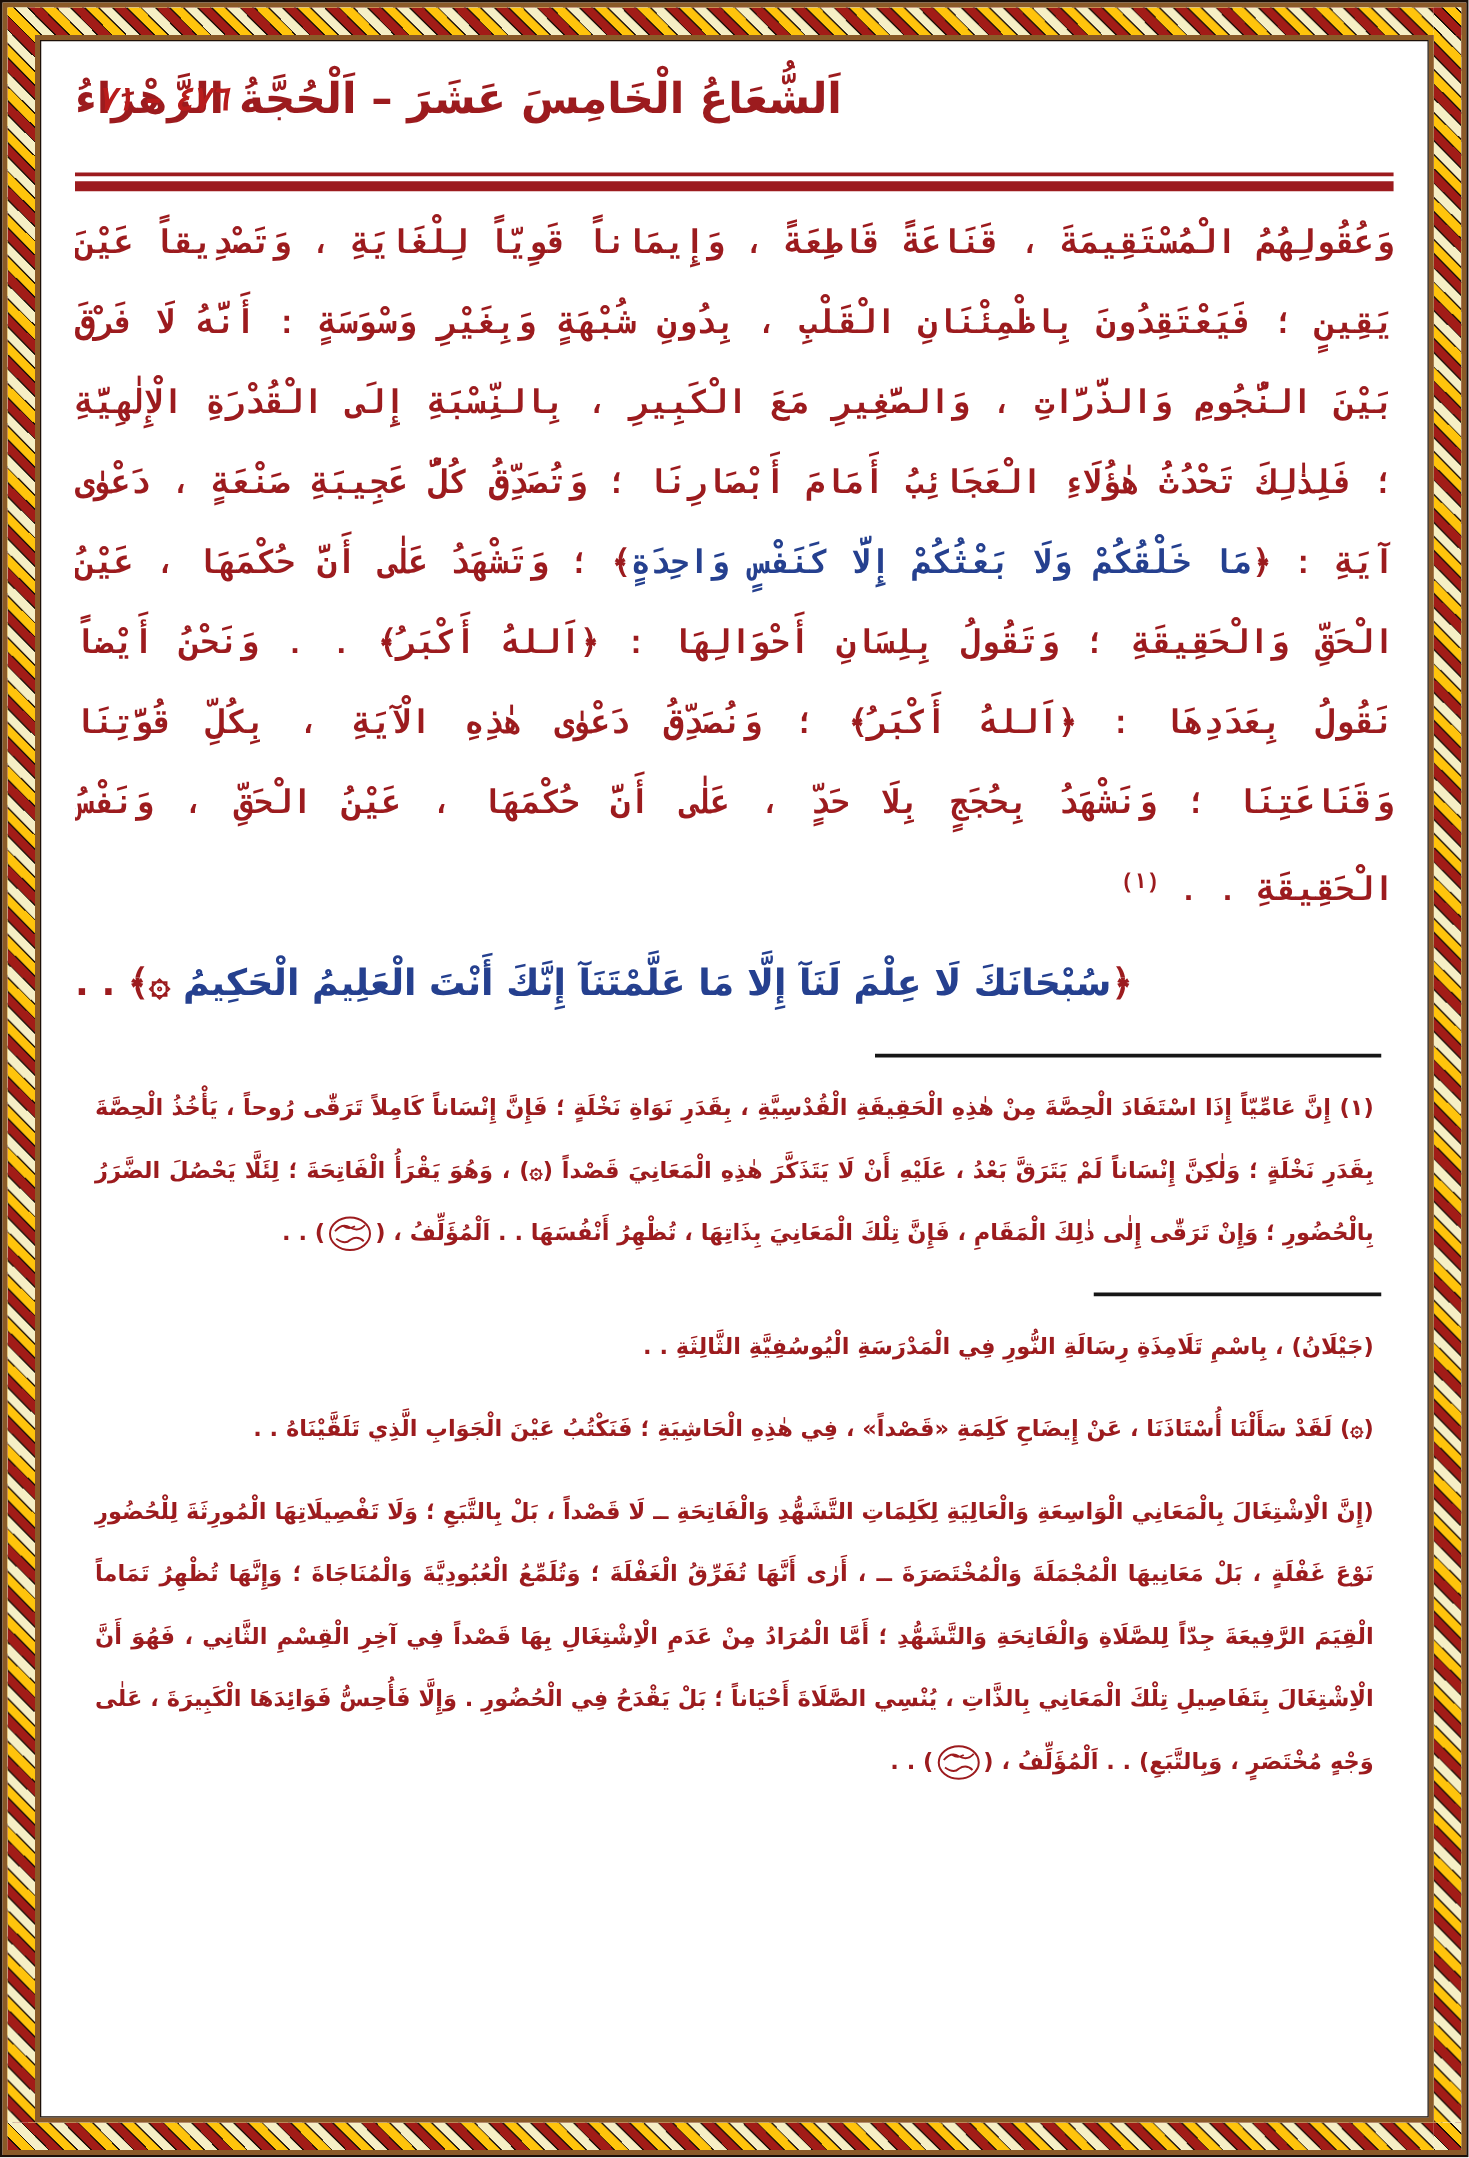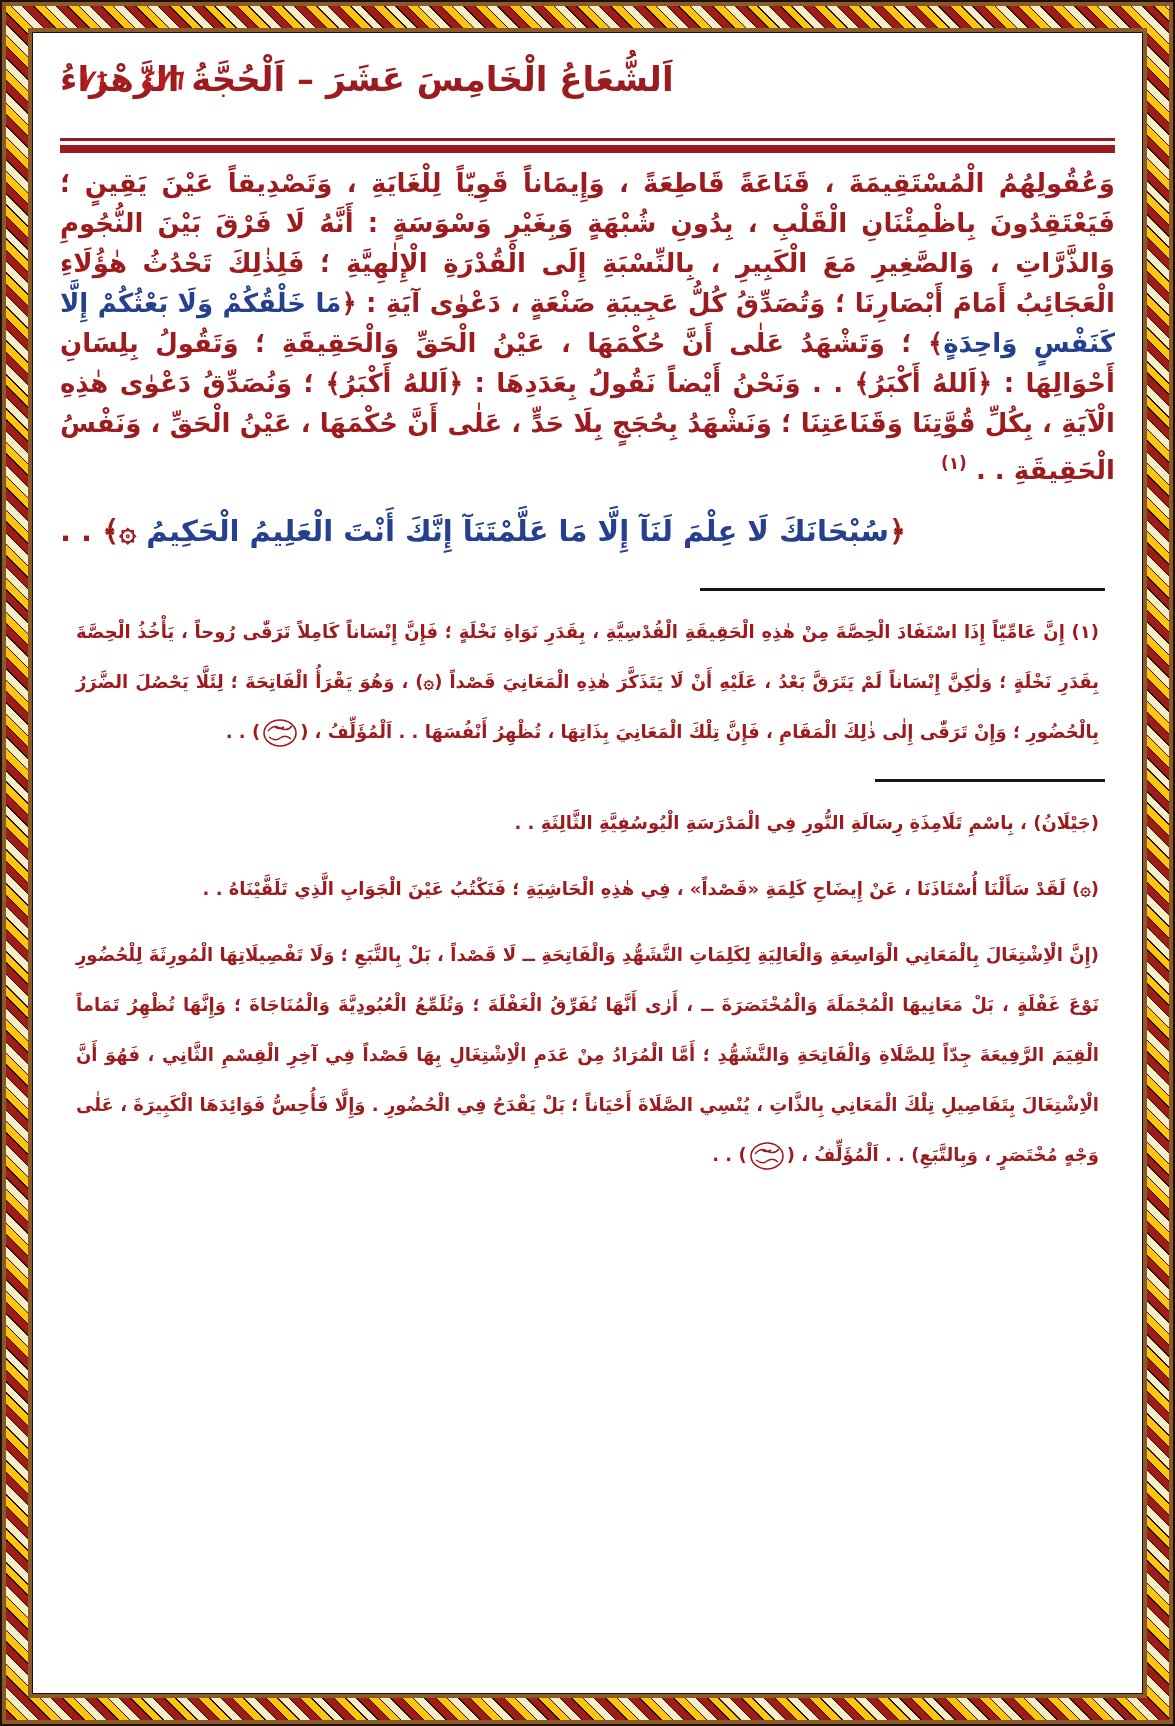--- a/index.html
+++ b/index.html
@@ -51,23 +51,24 @@
   }
   .header-rule{
     margin-top:18px;
     height:4px;
     border-top:3px solid #9c1b1e;
     border-bottom:8px solid #9c1b1e;
   }
 
   .body-para{
     margin:10px 0 0 0;
-    font-size:26px;line-height:40px;
+    font-size:26px;line-height:64px;
     text-align:justify;
     color:#9c1b1e;
+    font-family:Liberation Mono, monospace;
   }
   .center-line{
     margin:0;
     text-align:left;
     font-size:28px;line-height:66px;
   }
   .center-first{margin-top:8px;font-size:29px;}
 
   .seg-red{color:#9c1b1e;}
   .seg-blue{color:#25408f;}

